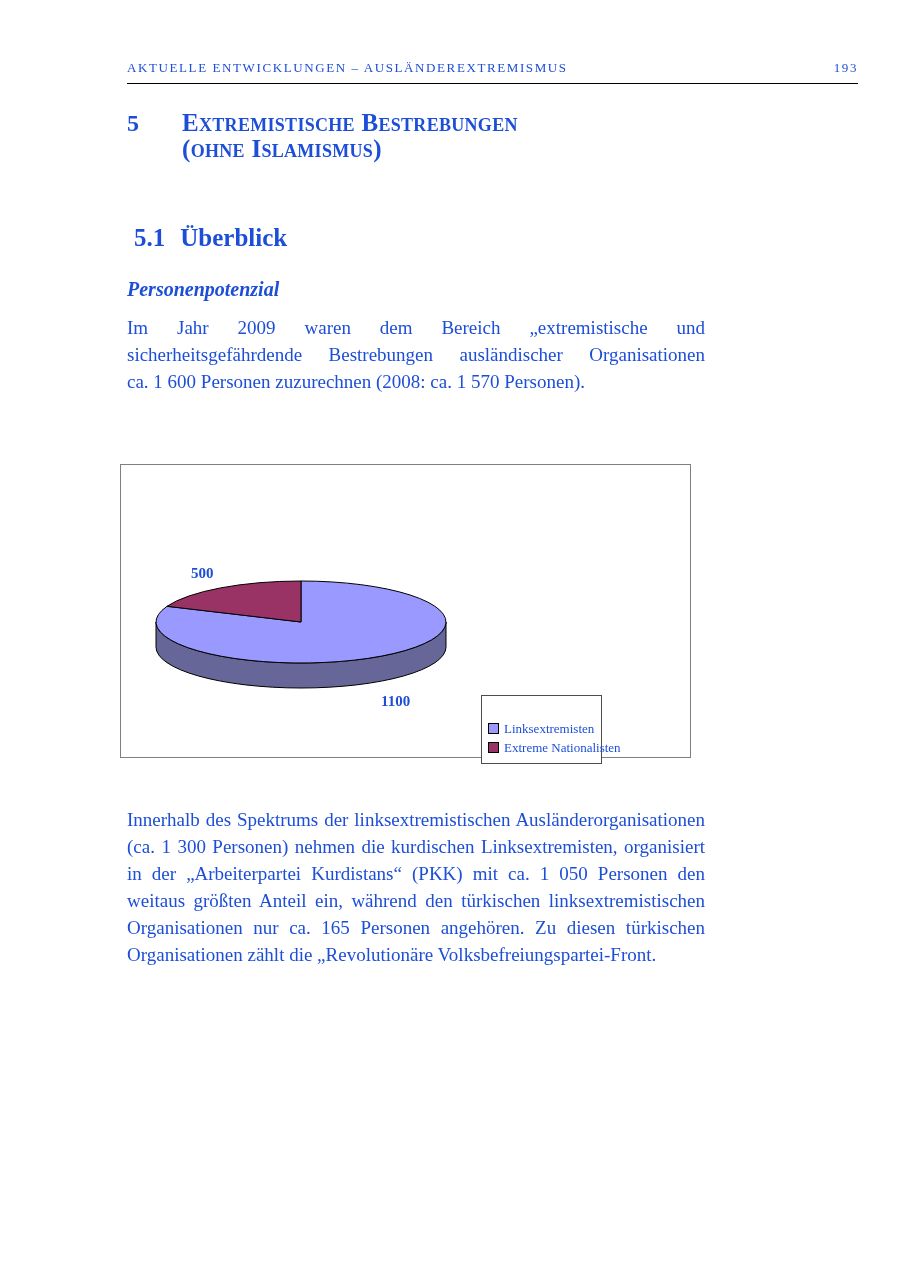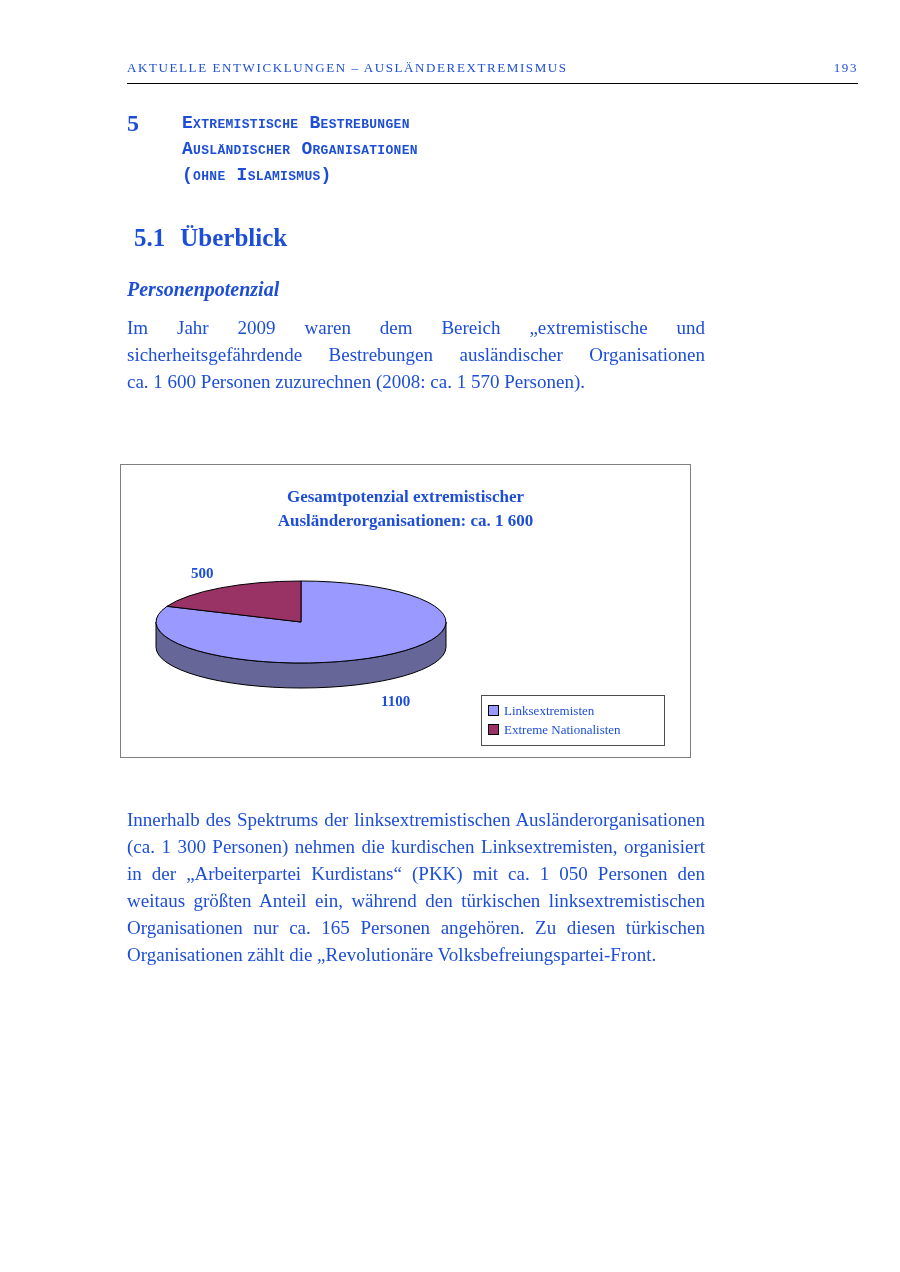--- a/index.html
+++ b/index.html
@@ -32,25 +32,24 @@
     left: 127px;
     display: flex;
     font-weight: bold;
   }
   .chapter-number {
     font-size: 24px;
     width: 55px;
     flex: 0 0 55px;
   }
   .chapter-lines {
-    font-size: 18px;
+    font-size: 25px;
     line-height: 26px;
     font-variant: small-caps;
     letter-spacing: 0.3px;
-    font-family: Liberation Mono, monospace;
   }
   .section-heading {
     position: absolute;
     top: 224px;
     left: 134px;
     font-size: 25px;
     font-weight: bold;
     display: flex;
   }
   .section-heading .sec-num { margin-right: 15px; }
@@ -100,24 +99,24 @@
     position: absolute;
     font-size: 15px;
     font-weight: bold;
   }
   .pie-label-small { left: 70px; top: 100px; }
   .pie-label-big { left: 260px; top: 228px; }
   .legend {
     position: absolute;
     left: 360px;
     top: 230px;
-    width: 184px;
+    width: 121px;
     border: 1px solid #4d4d4d;
     background: #fff;
-    padding: 5px 6px 6px 6px;
+    padding: 23px 6px 6px 6px;
     box-sizing: border-box;
   }
   .legend-item {
     display: flex;
     align-items: center;
     font-size: 13px;
     line-height: 19px;
     white-space: nowrap;
   }
   .legend-swatch { margin-right: 5px; flex: 0 0 auto; display: block; }
@@ -129,39 +128,34 @@
 
   <div class="running-header">
     <span>AKTUELLE ENTWICKLUNGEN – AUSLÄNDEREXTREMISMUS</span>
     <span>193</span>
   </div>
 
   <div class="chapter-heading">
     <div class="chapter-number">5</div>
     <div class="chapter-lines">
       <div>Extremistische Bestrebungen</div>
-      <div>Ausländischer Organisationen</div>
       <div>(ohne Islamismus)</div>
     </div>
   </div>
 
   <div class="section-heading">
     <span class="sec-num">5.1</span>
     <span>Überblick</span>
   </div>
 
   <div class="subsection-heading">Personenpotenzial</div>
 
   <p class="body-par par-1">Im Jahr 2009 waren dem Bereich „extremistische und sicherheitsgefährdende Bestrebungen ausländischer Organisationen ca.&nbsp;1&nbsp;600 Personen zuzurechnen (2008: ca.&nbsp;1&nbsp;570 Personen).</p>
 
   <div class="chart-box">
-    <div class="chart-title">
-      <div>Gesamtpotenzial extremistischer</div>
-      <div>Ausländerorganisationen: ca.&nbsp;1&nbsp;600</div>
-    </div>
 
     <svg class="pie-svg" width="480" height="150" viewBox="0 0 480 150">
 
       <path d="M 25 70 A 145 41 0 0 0 315 70 L 315 95 A 145 41 0 0 1 25 95 Z" stroke="#000" stroke-width="1" fill="#666699"></path>
 
       <path d="M 170 70 L 36.04 54.31 A 145 41 0 1 0 170 29 Z" stroke="#000" stroke-width="1" fill="#9999FF"></path>
 
       <path d="M 170 70 L 170 29 A 145 41 0 0 0 36.04 54.31 Z" stroke="#000" stroke-width="1" fill="#993366"></path>
     </svg>
 

